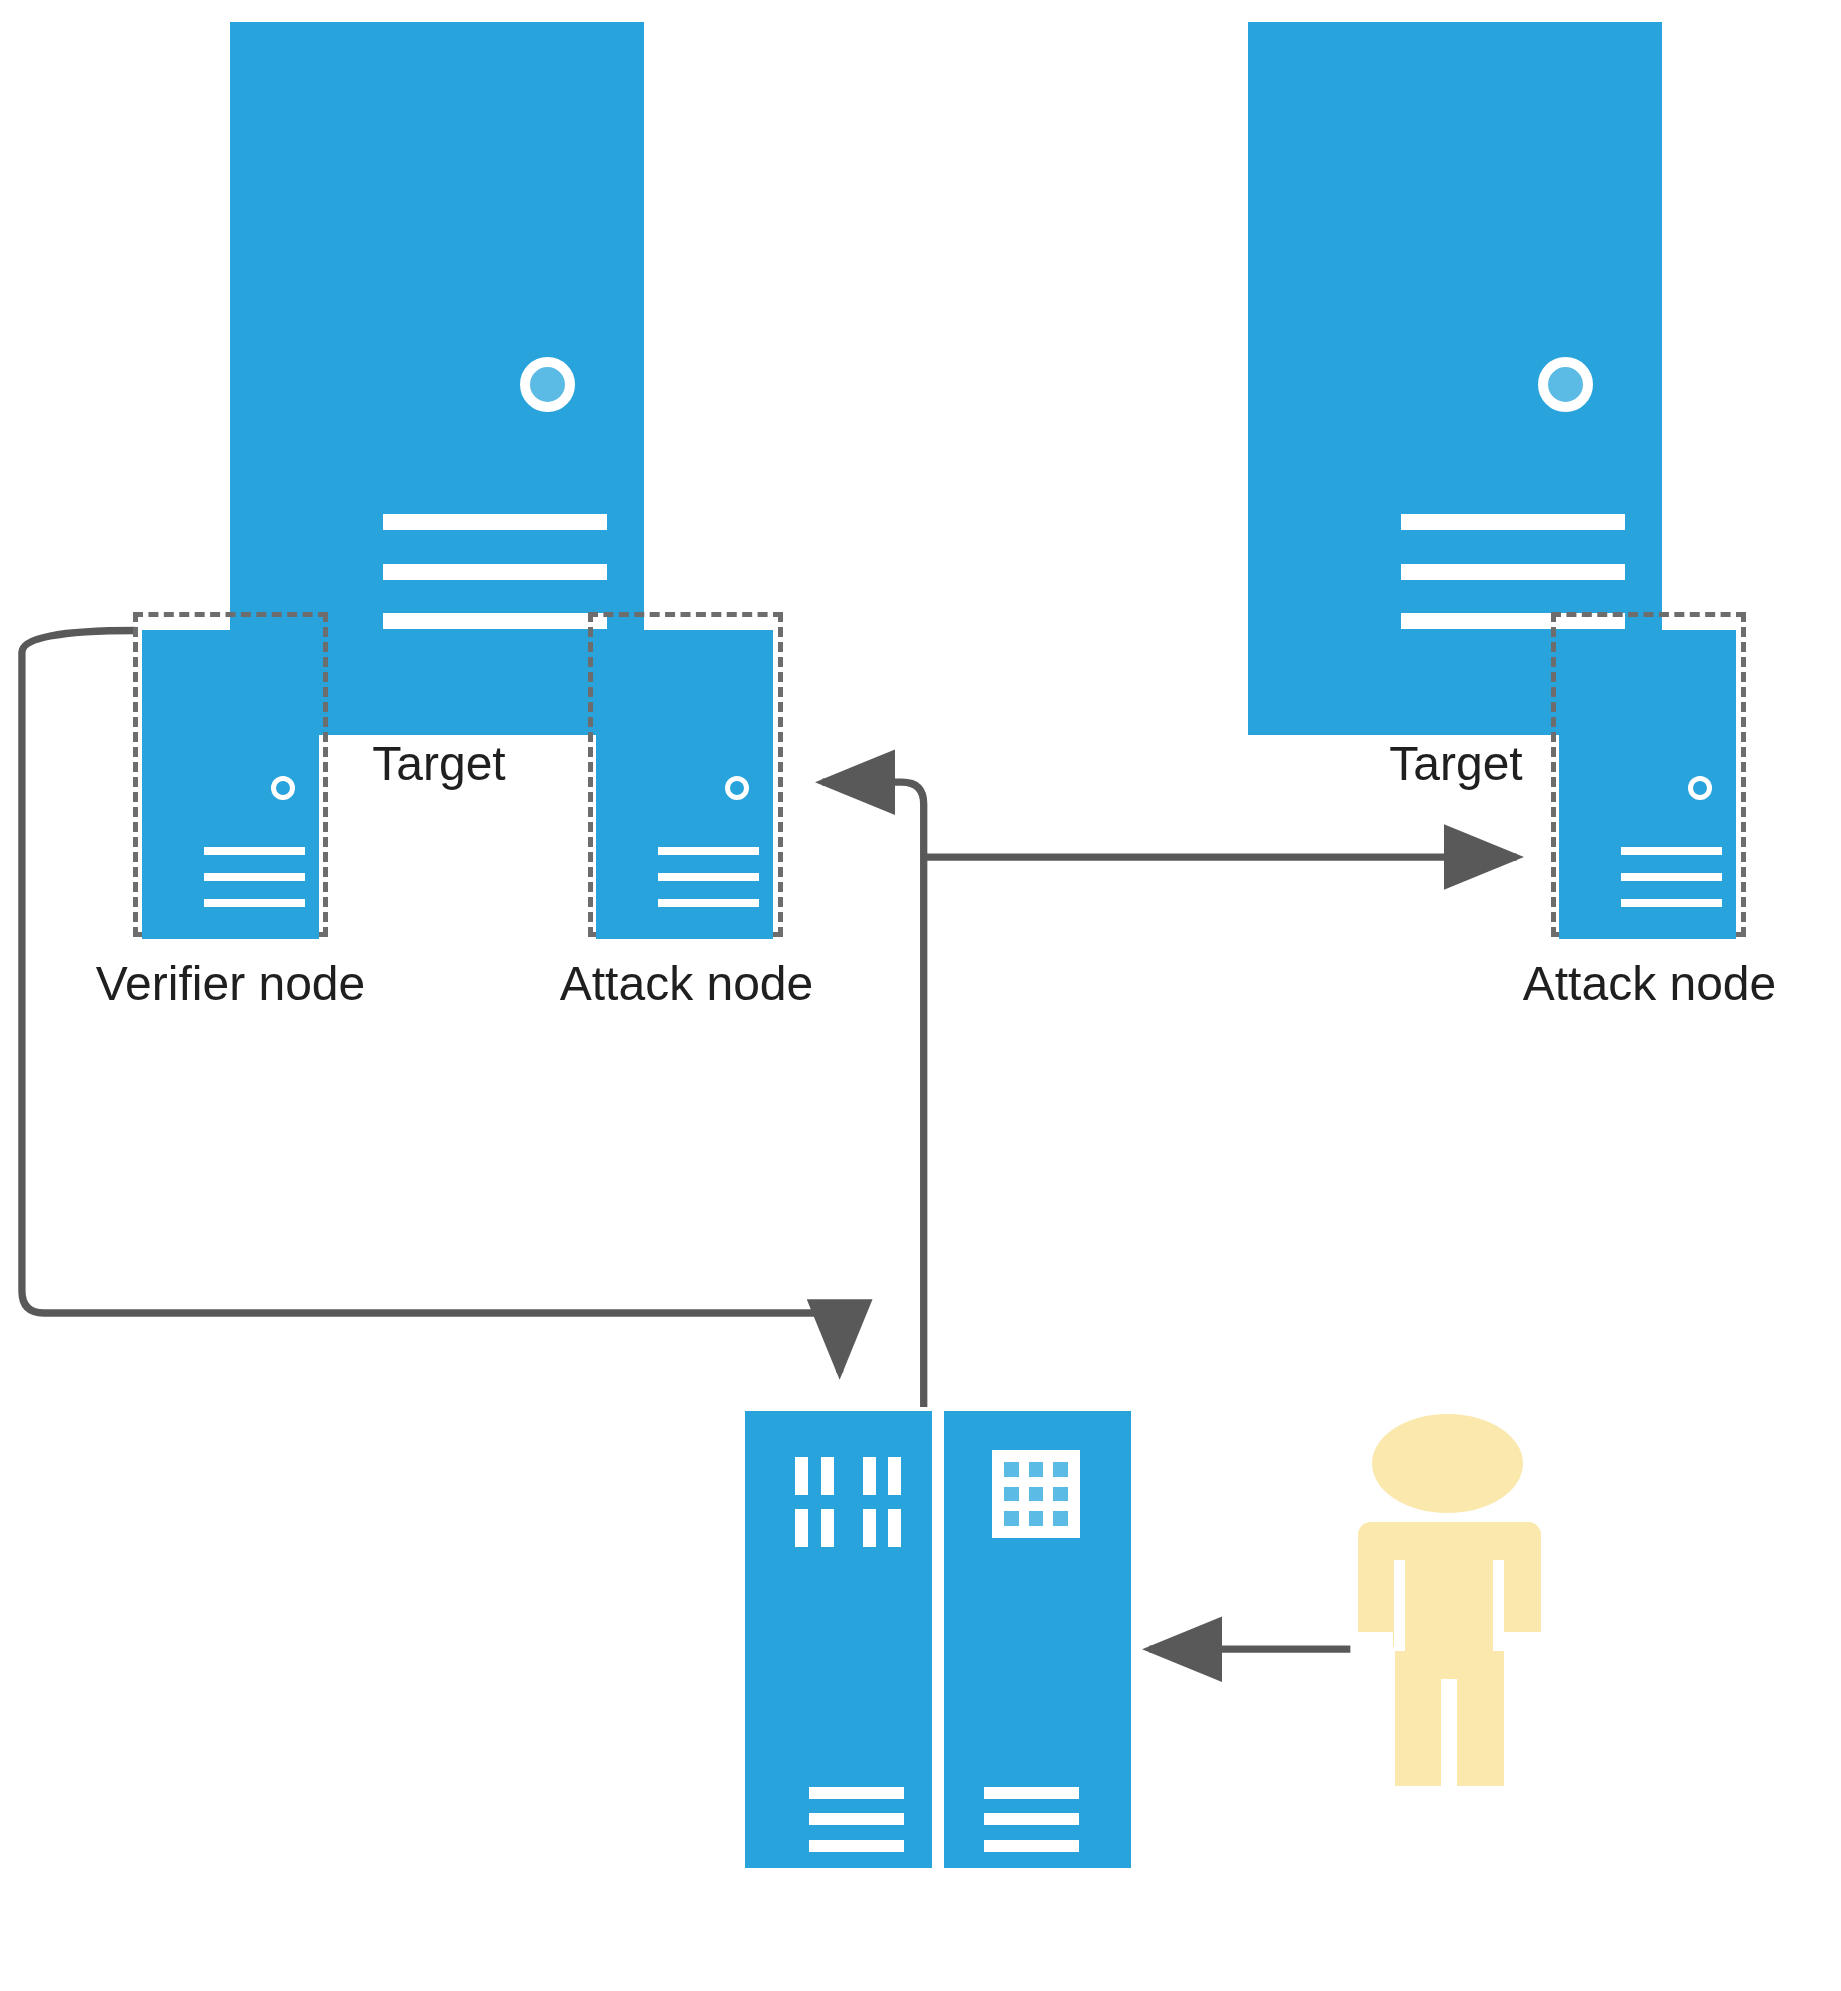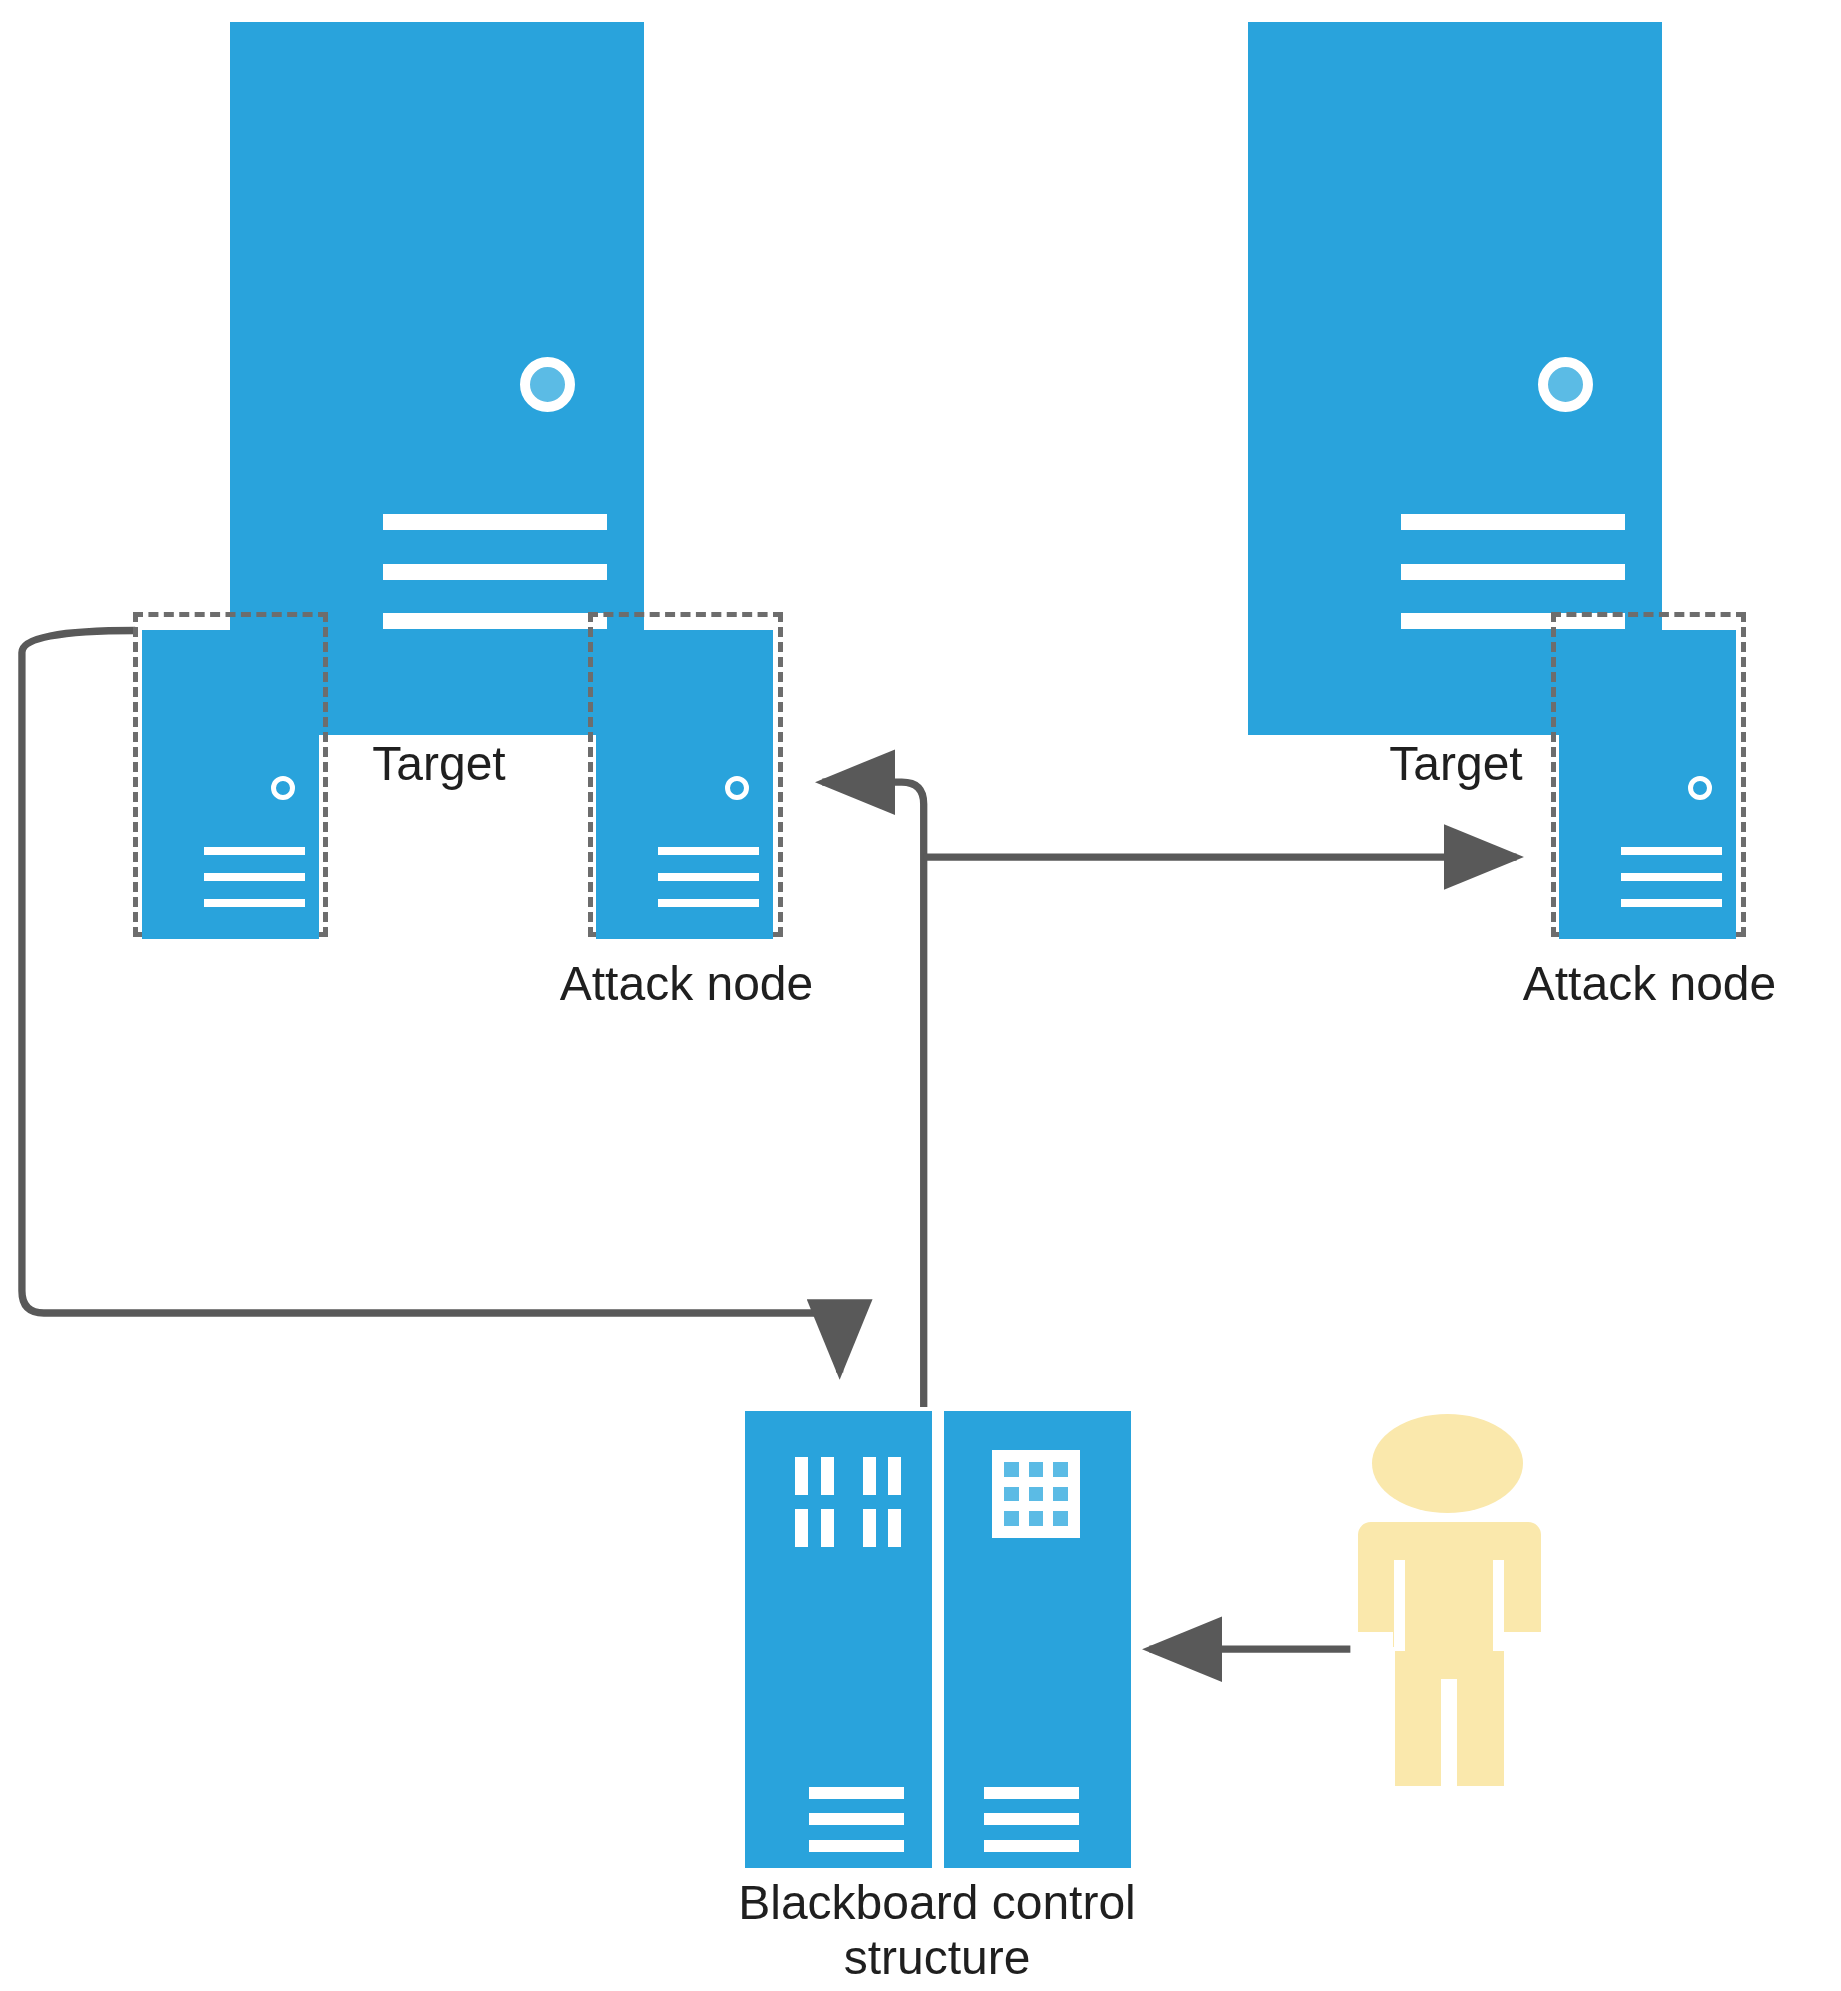--- a/index.html
+++ b/index.html
@@ -155,20 +155,21 @@
 
   <div class="label" style="left:302px; top:736px; width:274px;">Target</div>
 
   <div class="dashed-box" style="left:133px; top:612px; width:195px; height:325px;"></div>
   <div class="mini-tower" style="left:142px; top:630px; width:177px; height:309px;">
     <div class="led-s" style="left:129px; top:146px;"></div>
     <div class="vent-s" style="left:62px; top:217px; width:101px;"></div>
     <div class="vent-s" style="left:62px; top:243px; width:101px;"></div>
     <div class="vent-s" style="left:62px; top:269px; width:101px;"></div>
   </div>
+  <div class="label" style="left:48px; top:956px; width:365px;">Verifier node</div>
 
   <div class="dashed-box" style="left:588px; top:612px; width:195px; height:325px;"></div>
   <div class="mini-tower" style="left:596px; top:630px; width:177px; height:309px;">
     <div class="led-s" style="left:129px; top:146px;"></div>
     <div class="vent-s" style="left:62px; top:217px; width:101px;"></div>
     <div class="vent-s" style="left:62px; top:243px; width:101px;"></div>
     <div class="vent-s" style="left:62px; top:269px; width:101px;"></div>
   </div>
   <div class="label" style="left:504px; top:956px; width:365px;">Attack node</div>
 
@@ -214,22 +215,20 @@
         <i></i>
         <i></i>
         <i></i>
         <i></i>
     </div>
     <div class="bb-vent" style="left:40px; top:376px; width:95px;"></div>
     <div class="bb-vent" style="left:40px; top:402px; width:95px;"></div>
     <div class="bb-vent" style="left:40px; top:429px; width:95px;"></div>
   </div>
 
-  <div class="label two-line" style="left:663px; top:1875px; width:548px;">Blackboard control
-structure</div>
 
   <div class="person" style="left:1343px; top:1414px; width:210px; height:365px;">
 
     <div class="head" style="left:29px; top:0px; width:151px; height:99px;"></div>
 
     <div class="body" style="left:14.6px; top:108px; width:183px; height:110px;"></div>
     <div class="body" style="left:50px; top:208px; width:111px; height:164px; border-radius:0;"></div>
 
     <div class="gap-v" style="left:51px; top:146px; width:11px; height:91px;"></div>
     <div class="gap-v" style="left:150px; top:146px; width:11px; height:91px;"></div>

